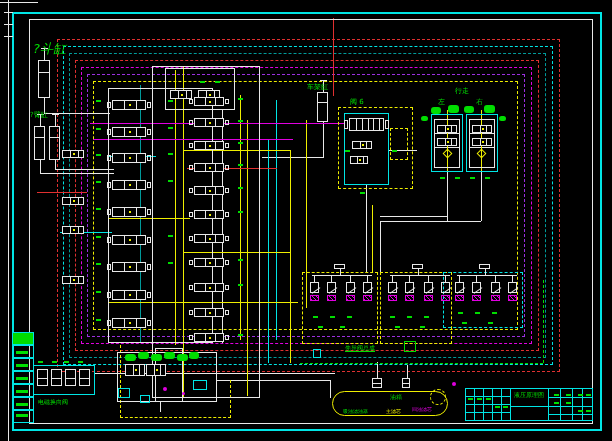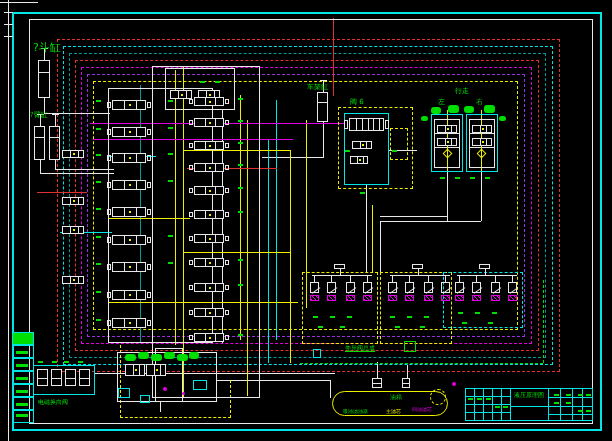--- a/index.html
+++ b/index.html
@@ -549,21 +549,21 @@
     <div class="abs" style="left: 452px; top: 382px; width: 4px; height: 4px; background: rgb(224, 0, 224); border-radius: 50%;"></div>
     <div class="abs" style="left: 332px; top: 391px; width: 116px; height: 25px; border: 1px solid rgb(238, 238, 0); border-radius: 13px;"></div>
     <div class="abs" style="left: 430px; top: 389px; width: 16px; height: 16px; border: 1px dashed rgb(238, 238, 0); border-radius: 50%;"></div>
     <div class="abs" style="left: 12px; top: 332px; width: 22px; height: 13px; border: 1px solid rgb(0, 229, 229); background: rgb(0, 221, 0);"></div>
     <div class="abs" style="left: 12px; top: 345px; width: 22px; height: 13px; border: 1px solid rgb(0, 229, 229);"></div>
     <div class="abs" style="left: 12px; top: 358px; width: 22px; height: 13px; border: 1px solid rgb(0, 229, 229);"></div>
     <div class="abs" style="left: 12px; top: 371px; width: 22px; height: 13px; border: 1px solid rgb(0, 229, 229);"></div>
     <div class="abs" style="left: 12px; top: 384px; width: 22px; height: 13px; border: 1px solid rgb(0, 229, 229);"></div>
     <div class="abs" style="left: 12px; top: 397px; width: 22px; height: 13px; border: 1px solid rgb(0, 229, 229);"></div>
     <div class="abs" style="left: 12px; top: 410px; width: 22px; height: 13px; border: 1px solid rgb(0, 229, 229);"></div>
-    <div class="abs lbl" style="left: 33px; top: 42px; color: rgb(0, 221, 0); font-size: 11px;">?斗缸</div>
+    <div class="abs lbl" style="left: 33px; top: 42px; color: rgb(0, 221, 0); font-size: 13px; font-style: italic;">?斗缸</div>
     <div class="abs lbl" style="left: 30px; top: 112px; color: rgb(0, 221, 0); font-size: 7px;">?臂缸</div>
     <div class="abs lbl" style="left: 307px; top: 84px; color: rgb(0, 221, 0); font-size: 7px;">车架缸</div>
     <div class="abs lbl" style="left: 350px; top: 99px; color: rgb(0, 221, 0); font-size: 7px;">阀 6</div>
     <div class="abs lbl" style="left: 455px; top: 88px; color: rgb(0, 221, 0); font-size: 7px;">行走</div>
     <div class="abs lbl" style="left: 438px; top: 99px; color: rgb(0, 221, 0); font-size: 7px;">左</div>
     <div class="abs lbl" style="left: 476px; top: 99px; color: rgb(0, 221, 0); font-size: 7px;">右</div>
     <div class="abs lbl" style="left: 345px; top: 345px; color: rgb(0, 221, 0); font-size: 6px; border-bottom: 1px solid rgb(0, 221, 0);">先导阀总成</div>
     <div class="abs lbl" style="left: 38px; top: 399px; color: rgb(0, 221, 0); font-size: 6px;">电磁换向阀</div>
     <div class="abs lbl" style="left: 343px; top: 409px; color: rgb(0, 221, 0); font-size: 5px;">吸油滤油器</div>
     <div class="abs lbl" style="left: 386px; top: 409px; color: rgb(238, 238, 0); font-size: 5px;">主滤芯</div>

